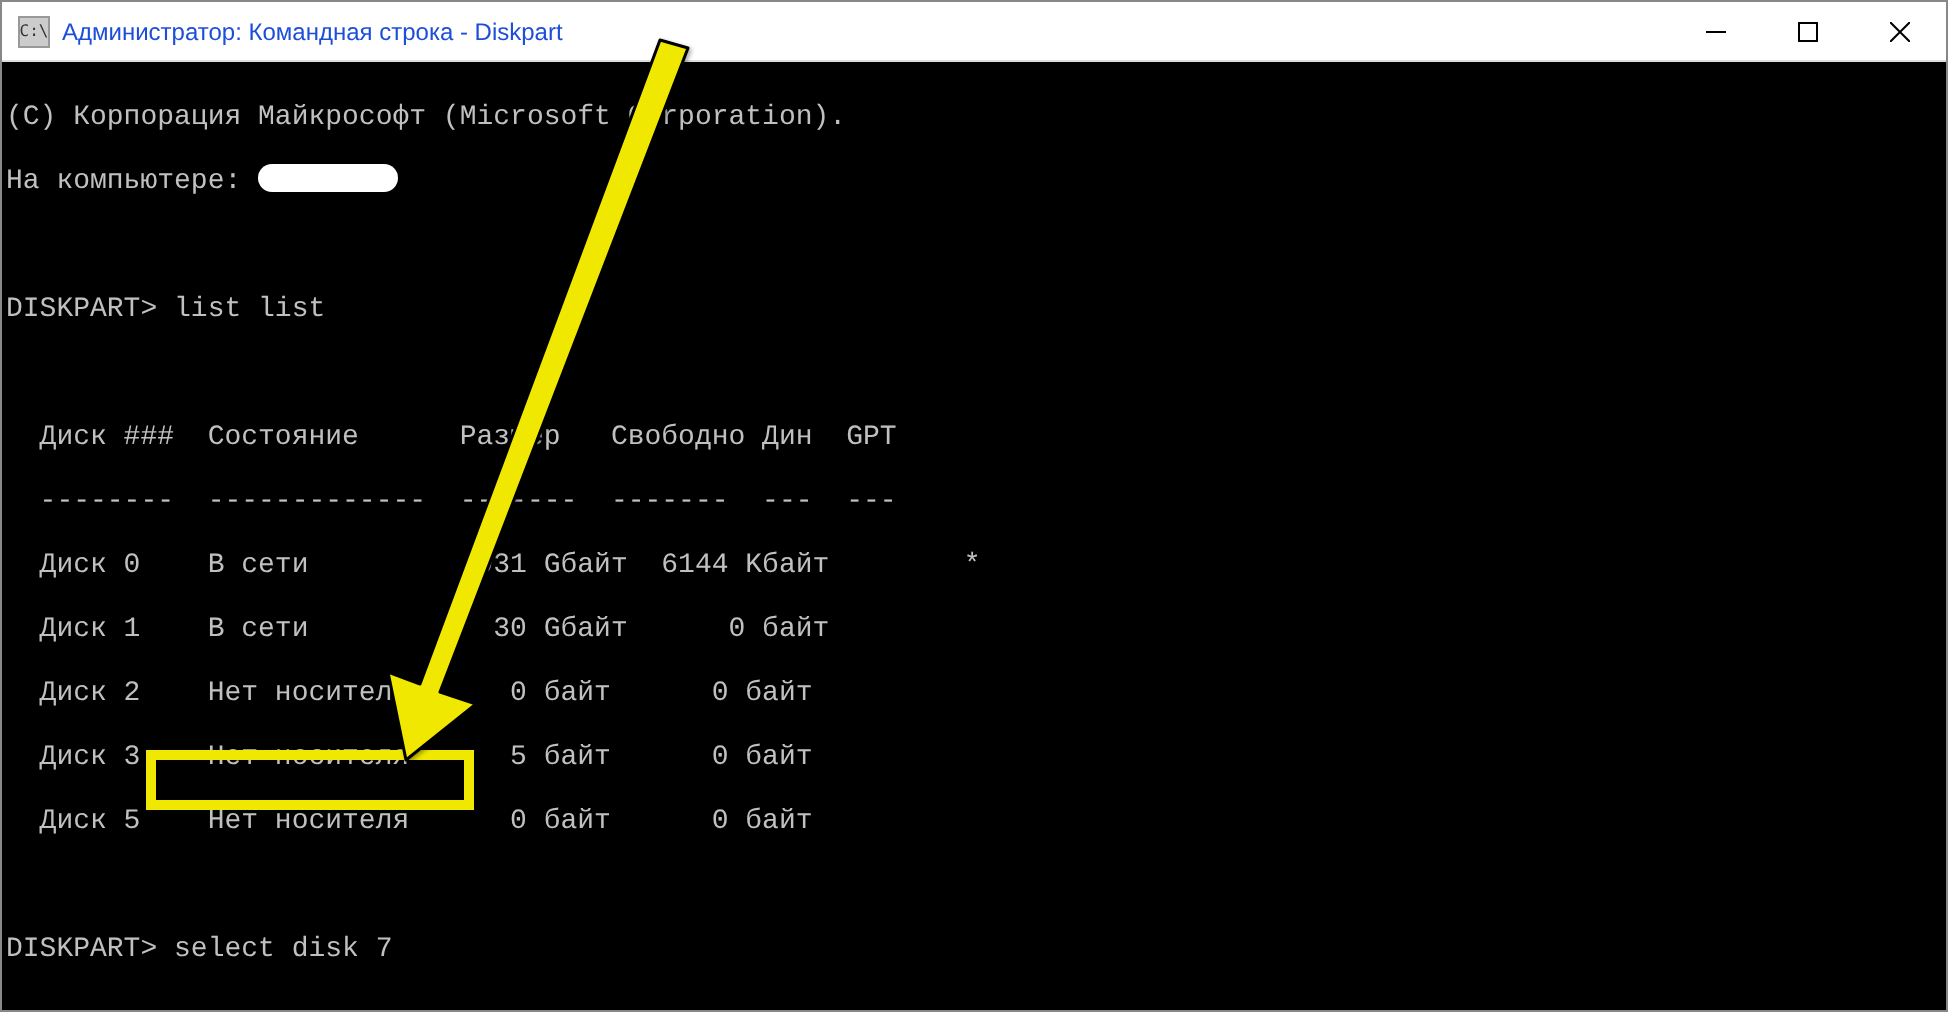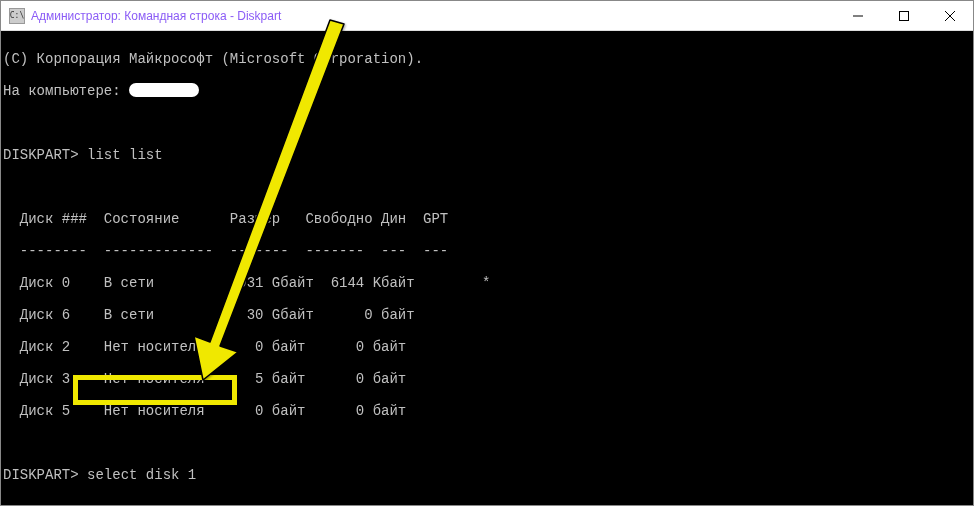--- a/index.html
+++ b/index.html
@@ -34,21 +34,21 @@
       justify-content: center;
       font-family: Consolas, monospace;
       font-size: 8px;
       color: #333;
       background: #ccc;
       border: 1px solid #999;
     }
     .titlebar-text {
       flex: 1;
       font-size: 12px;
-      color: #8b5cf6;
+      color: #1d4ed8;
     }
     .titlebar-controls {
       display: flex;
       height: 100%;
     }
     .titlebar-btn {
       width: 46px;
       height: 100%;
       display: flex;
       align-items: center;
@@ -122,26 +122,26 @@
 
   <div class="terminal">
 <div class="term-line">(C) Корпорация Майкрософт (Microsoft Corporation).</div>
 <div class="term-line"><span>На компьютере: </span><span class="redacted"></span></div>
 <div class="term-line"> </div>
 <div class="term-line"><span>DISKPART&gt;</span><span> list list</span></div>
 <div class="term-line"> </div>
 <div class="term-line">  Диск ###  Состояние      Размер   Свободно Дин  GPT</div>
 <div class="term-line">  --------  -------------  -------  -------  ---  ---</div>
 <div class="term-line">  Диск 0    В сети          931 Gбайт  6144 Kбайт        *</div>
-<div class="term-line">  Диск 6    В сети           30 Gбайт      0 байт</div>
+<div class="term-line">  Диск 1    В сети           30 Gбайт      0 байт</div>
 <div class="term-line">  Диск 2    Нет носителя      0 байт      0 байт</div>
 <div class="term-line">  Диск 3    Нет носителя      5 байт      0 байт</div>
 <div class="term-line">  Диск 5    Нет носителя      0 байт      0 байт</div>
 <div class="term-line"> </div>
-<div class="term-line"><span>DISKPART&gt;</span><span> select disk 1</span></div>
+<div class="term-line"><span>DISKPART&gt;</span><span> select disk 7</span></div>
 <div class="term-line"> </div>
 
 
 
 
 
 
 
 
     <div class="highlight-box" style="left:72px; top:344px; width:164px; height:30px;"></div>

